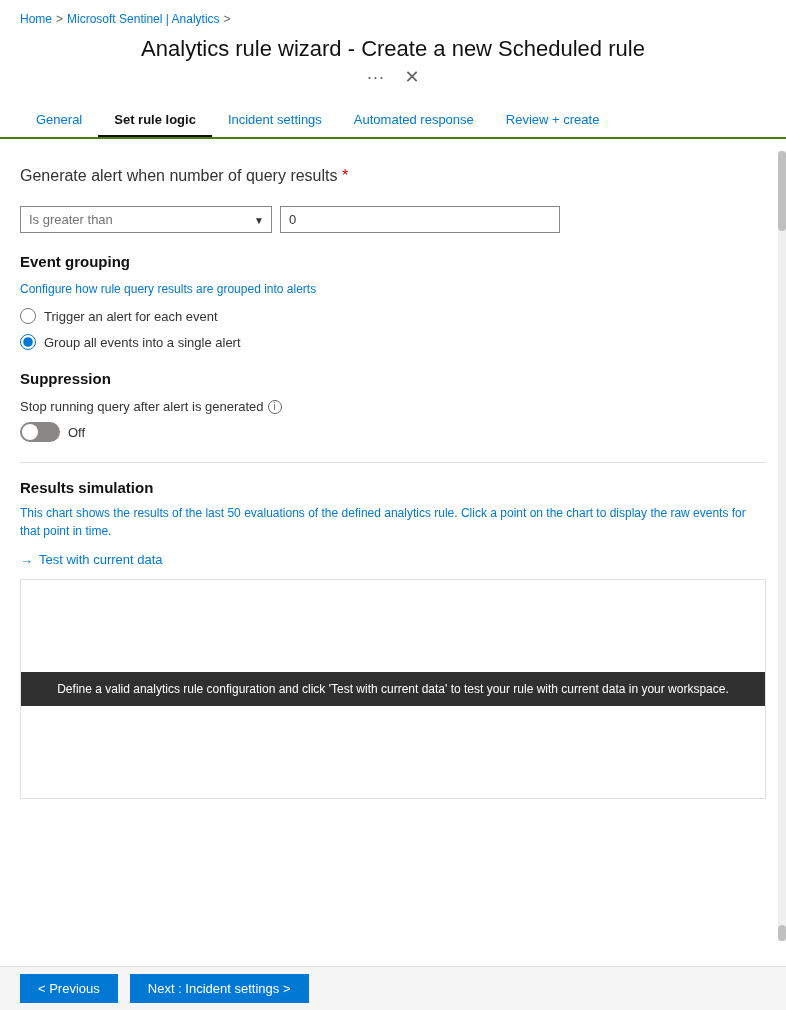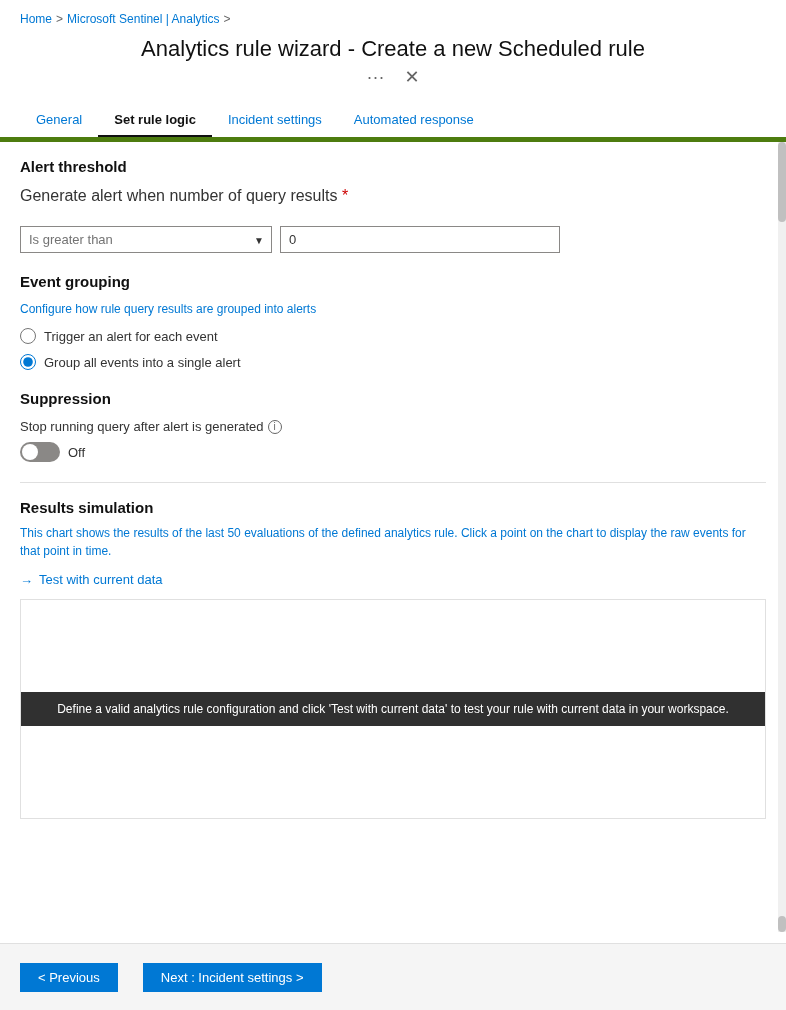--- a/index.html
+++ b/index.html
@@ -45,23 +45,23 @@
       background: none;
       border: none;
       cursor: pointer;
       font-size: 18px;
       color: #666;
       padding: 4px;
     }
 
     .tabs {
       display: flex;
-      border-bottom: 5px solid #4d7c0f;
+      border-bottom: 2px solid #4d7c0f;
       padding: 0 20px;
-      margin-bottom: 0;
+      margin-bottom: 12px;
       text-align: center;
     }
     .tab {
       padding: 8px 16px;
       cursor: pointer;
       font-size: 13px;
       color: #333;
       border-bottom: 2px solid transparent;
       white-space: nowrap;
     }
@@ -277,27 +277,27 @@
       font-size: 12px;
       text-align: center;
       padding: 10px 16px;
     }
 
     .footer-bar {
       position: absolute;
       bottom: 0;
       left: 0;
       right: 0;
-      height: 67px;
+      height: 44px;
       background: #f5f5f5;
       border-top: 1px solid #e0e0e0;
       display: flex;
       align-items: center;
       padding: 0 20px;
-      gap: 25px;
+      gap: 12px;
     }
 
     .btn-prev {
       background: #0078d4;
       color: #fff;
       border: none;
       padding: 7px 18px;
       font-size: 13px;
       cursor: pointer;
     }
@@ -340,27 +340,27 @@
     <button class="icon-btn">···</button>
     <button class="icon-btn">✕</button>
   </div>
 </div>
 
 <div class="tabs">
   <div class="tab link-style">General</div>
   <div class="tab active">Set rule logic</div>
   <div class="tab link-style">Incident settings</div>
   <div class="tab link-style">Automated response</div>
+  <div class="tab link-style">Review + create</div>
 </div>
 
 <div class="scroll-container">
   <div class="content-area">
 
     <div>
-      <div class="section-title">Alert threshold</div>
       <div class="field-label">
         <span>Generate alert when number of query results</span>
         <span class="required">*</span>
       </div>
       <div class="row-inline">
         <div class="select-wrapper">
           <select class="select-control">
             <option>Is greater than</option>
             <option>Is less than</option>
             <option>Is equal to</option>

